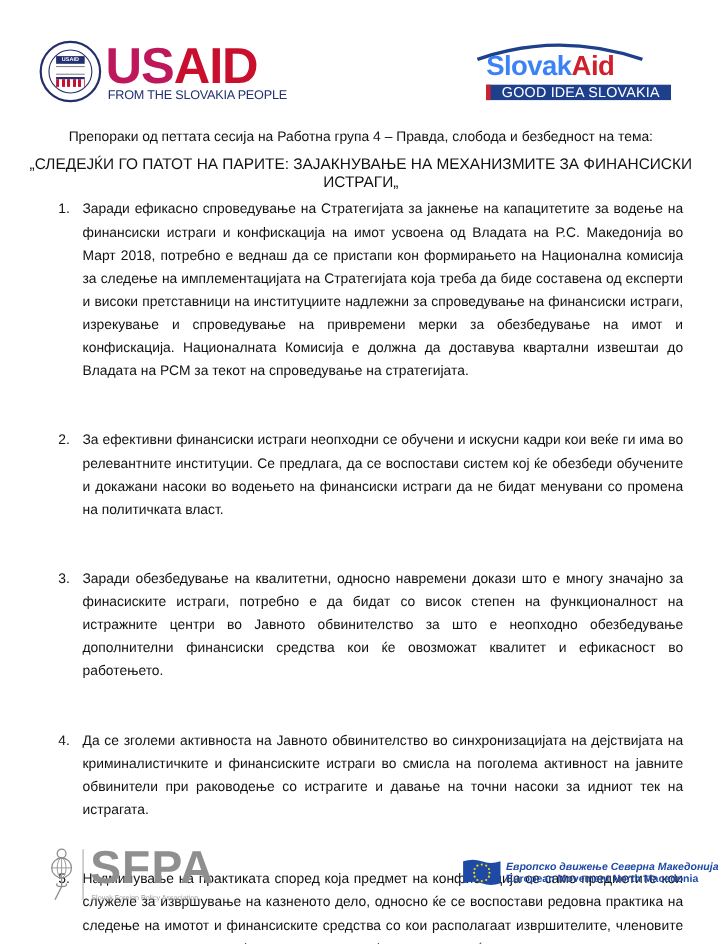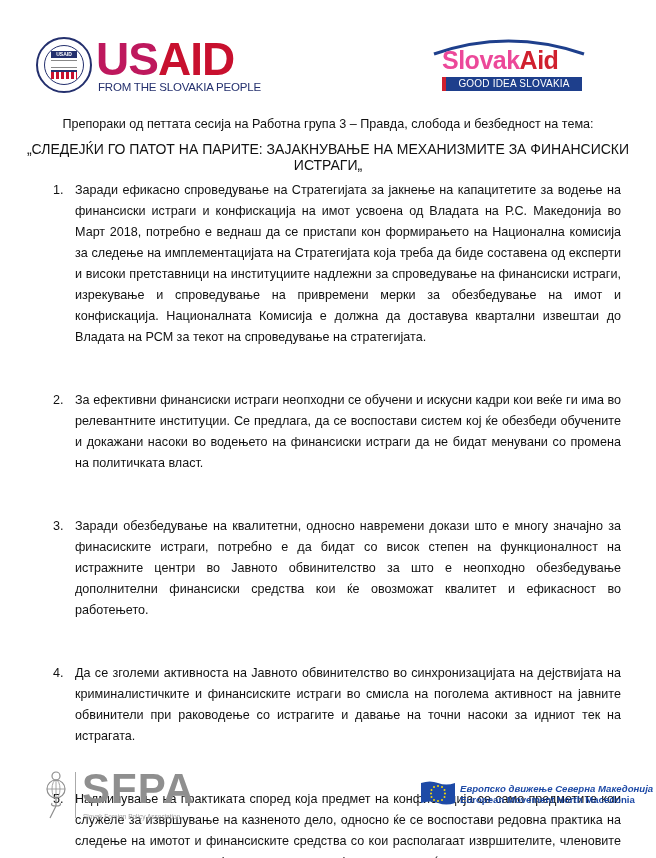--- a/index.html
+++ b/index.html
@@ -19,24 +19,24 @@
     .seal-stripes { position: absolute; left: 13px; top: 31px; width: 26px; height: 9px;
       background: repeating-linear-gradient(90deg, #c8102e 0 3px, #fff 3px 5px); border-top: 2px solid #24306e; box-sizing: border-box; }
     .usaid-word { position: absolute; left: 60px; top: -1px; font-size: 46px; font-weight: bold; letter-spacing: -1px; line-height: 46px; }
     .usaid-us { color: #be185d; }
     .usaid-aid { color: #c8102e; }
     .usaid-tag { position: absolute; left: 62px; top: 44px; font-size: 11.5px; color: #24306e; white-space: nowrap; letter-spacing: -0.2px; }
 
     .slovak { position: absolute; left: 428px; top: 34px; width: 160px; height: 60px; }
     .slovak-arc { position: absolute; left: 0; top: 0; width: 160px; height: 22px; }
     .slovak-word { position: absolute; left: 14px; top: 11px; font-size: 25px; font-weight: bold; line-height: 30px; white-space: nowrap; letter-spacing: -0.5px; }
-    .slovak-s { color: #ec4899; }
+    .slovak-s { color: #3b82f6; }
     .slovak-a { color: #d0202e; }
-    .slovak-bar { position: absolute; left: 14px; top: 43px; width: 140px; height: 14px; background: #1e3f8c; color: #fff;
-      font-size: 10px; line-height: 14px; text-align: center; letter-spacing: 0.2px; border-left: 4px solid #d0202e; box-sizing: border-box; }
+    .slovak-bar { position: absolute; left: 14px; top: 43px; width: 168px; height: 14px; background: #1e3f8c; color: #fff;
+      font-size: 13px; line-height: 14px; text-align: center; letter-spacing: 0.2px; border-left: 4px solid #d0202e; box-sizing: border-box; }
 
     .intro { position: absolute; left: 0; top: 117px; width: 656px; text-align: center; font-size: 12.6px; }
     .title { position: absolute; left: 0; top: 141px; width: 656px; text-align: center; font-size: 14px; }
 
     .list { position: absolute; left: 53px; top: 180px; width: 568px; margin: 0; padding: 0; list-style: none; }
     .item { position: relative; padding-left: 22px; font-size: 12.6px; line-height: 21px; text-align: justify; }
     .item .num { position: absolute; left: 0; top: 0; }
     .item-1 { margin-bottom: 42px; }
     .item-2 { margin-bottom: 42px; }
     .item-3 { margin-bottom: 42px; }
@@ -68,21 +68,21 @@
 </div>
 
 <div class="slovak">
   <svg class="slovak-arc" viewBox="0 0 160 22" preserveAspectRatio="none">
     <path d="M6 20 Q80 -6 156 20" stroke="#1e3f8c" stroke-width="3" fill="none"></path>
   </svg>
   <div class="slovak-word"><span class="slovak-s">Slovak</span><span class="slovak-a">Aid</span></div>
   <div class="slovak-bar">GOOD IDEA SLOVAKIA</div>
 </div>
 
-<div class="intro">Препораки од петтата сесија на Работна група 3 – Правда, слобода и безбедност на тема:</div>
+<div class="intro">Препораки од петтата сесија на Работна група 4 – Правда, слобода и безбедност на тема:</div>
 <div class="title">„СЛЕДЕЈЌИ ГО ПАТОТ НА ПАРИТЕ: ЗАЈАКНУВАЊЕ НА МЕХАНИЗМИТЕ ЗА ФИНАНСИСКИ ИСТРАГИ„</div>
 
 <ol class="list">
   <li class="item item-1">
     <span class="num">1.</span>
     <span>Заради ефикасно спроведување на Стратегијата за јакнење на капацитетите за водење на финансиски истраги и конфискација на имот усвоена од Владата на Р.С. Македонија  во Март 2018,  потребно  е веднаш да се пристапи кон формирањето на Национална комисија за следење на имплементацијата на Стратегијата која треба да биде составена од  експерти и високи претставници на институциите надлежни за спроведување на финансиски истраги, изрекување и спроведување на привремени мерки за обезбедување на имот и конфискација. Националната Комисија е должна да доставува квартални извештаи до Владата на РСМ за текот на спроведување на стратегијата.</span>
   </li>
   <li class="item item-2">
     <span class="num">2.</span>
     <span>За ефективни финансиски истраги неопходни се обучени и искусни кадри кои веќе ги има во релевантните институции. Се предлага, да се воспостави систем кој ќе обезбеди обучените и докажани насоки во водењето на финансиски истраги да не бидат менувани со промена на политичката власт.</span>

